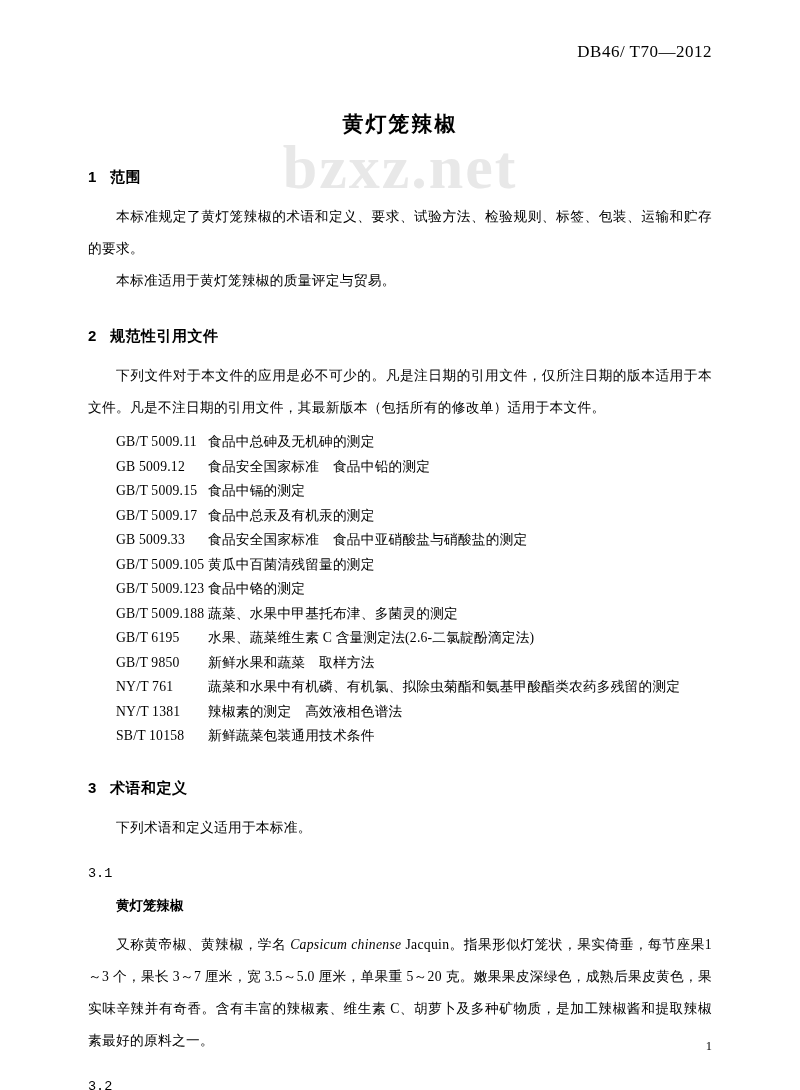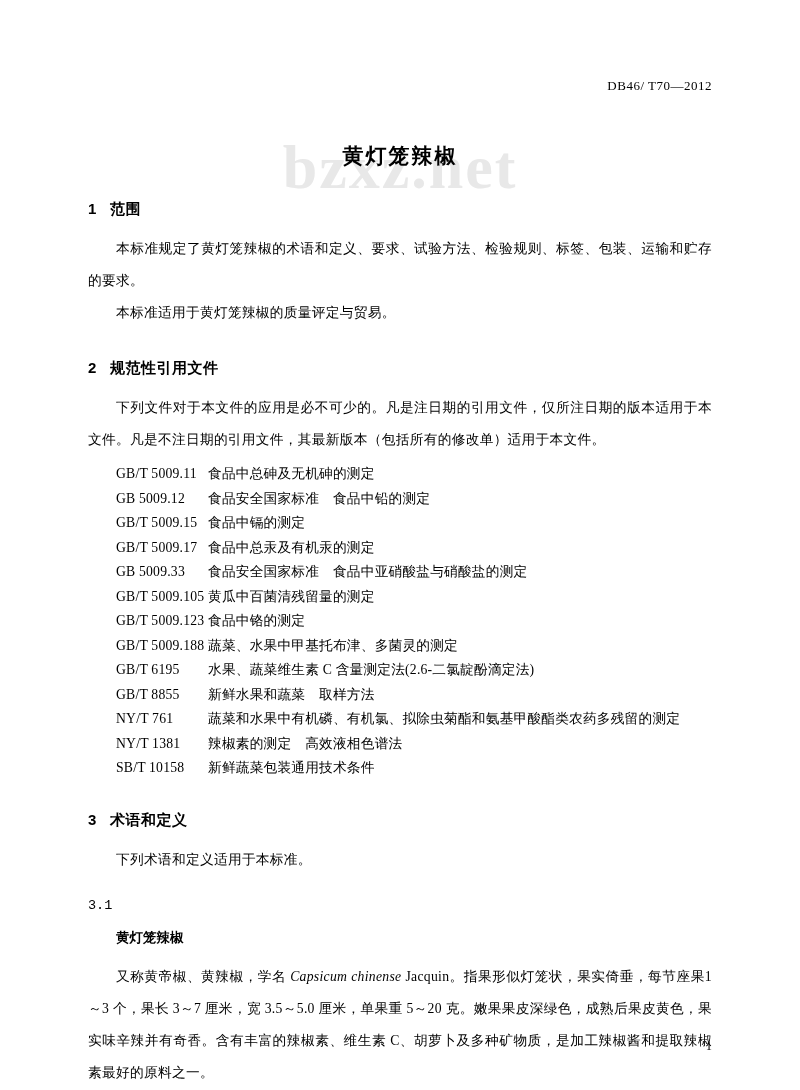--- a/index.html
+++ b/index.html
@@ -34,23 +34,23 @@
     z-index: 0;
   }
   .content {
     position: relative;
     z-index: 1;
     padding: 0 88px;
   }
   .std-code {
     text-align: right;
     font-family: "Liberation Serif", serif;
-    font-size: 13px;
+    font-size: 17px;
     color: #000;
-    padding-top: 78px;
+    padding-top: 42px;
     letter-spacing: 0.5px;
   }
   .doc-title {
     text-align: center;
     font-family: "Liberation Sans", sans-serif;
     font-weight: bold;
     font-size: 21px;
     letter-spacing: 2px;
     margin-top: 48px;
     color: #000;
@@ -156,21 +156,21 @@
     <ul class="ref-list">
       <li><span class="ref-code">GB/T 5009.11</span><span>食品中总砷及无机砷的测定</span></li>
       <li><span class="ref-code">GB 5009.12</span><span>食品安全国家标准　食品中铅的测定</span></li>
       <li><span class="ref-code">GB/T 5009.15</span><span>食品中镉的测定</span></li>
       <li><span class="ref-code">GB/T 5009.17</span><span>食品中总汞及有机汞的测定</span></li>
       <li><span class="ref-code">GB 5009.33</span><span>食品安全国家标准　食品中亚硝酸盐与硝酸盐的测定</span></li>
       <li><span class="ref-code">GB/T 5009.105</span><span>黄瓜中百菌清残留量的测定</span></li>
       <li><span class="ref-code">GB/T 5009.123</span><span>食品中铬的测定</span></li>
       <li><span class="ref-code">GB/T 5009.188</span><span>蔬菜、水果中甲基托布津、多菌灵的测定</span></li>
       <li><span class="ref-code">GB/T 6195</span><span>水果、蔬菜维生素 C 含量测定法(2.6-二氯靛酚滴定法)</span></li>
-      <li><span class="ref-code">GB/T 8855</span><span>新鲜水果和蔬菜　取样方法</span></li>
+      <li><span class="ref-code">GB/T 9850</span><span>新鲜水果和蔬菜　取样方法</span></li>
       <li><span class="ref-code">NY/T 761</span><span>蔬菜和水果中有机磷、有机氯、拟除虫菊酯和氨基甲酸酯类农药多残留的测定</span></li>
       <li><span class="ref-code">NY/T 1381</span><span>辣椒素的测定　高效液相色谱法</span></li>
       <li><span class="ref-code">SB/T 10158</span><span>新鲜蔬菜包装通用技术条件</span></li>
     </ul>
 
     <div class="section-head">
       <span class="num">3</span><span>术语和定义</span>
     </div>
     <div class="para-block">
       <p class="body">下列术语和定义适用于本标准。</p>

